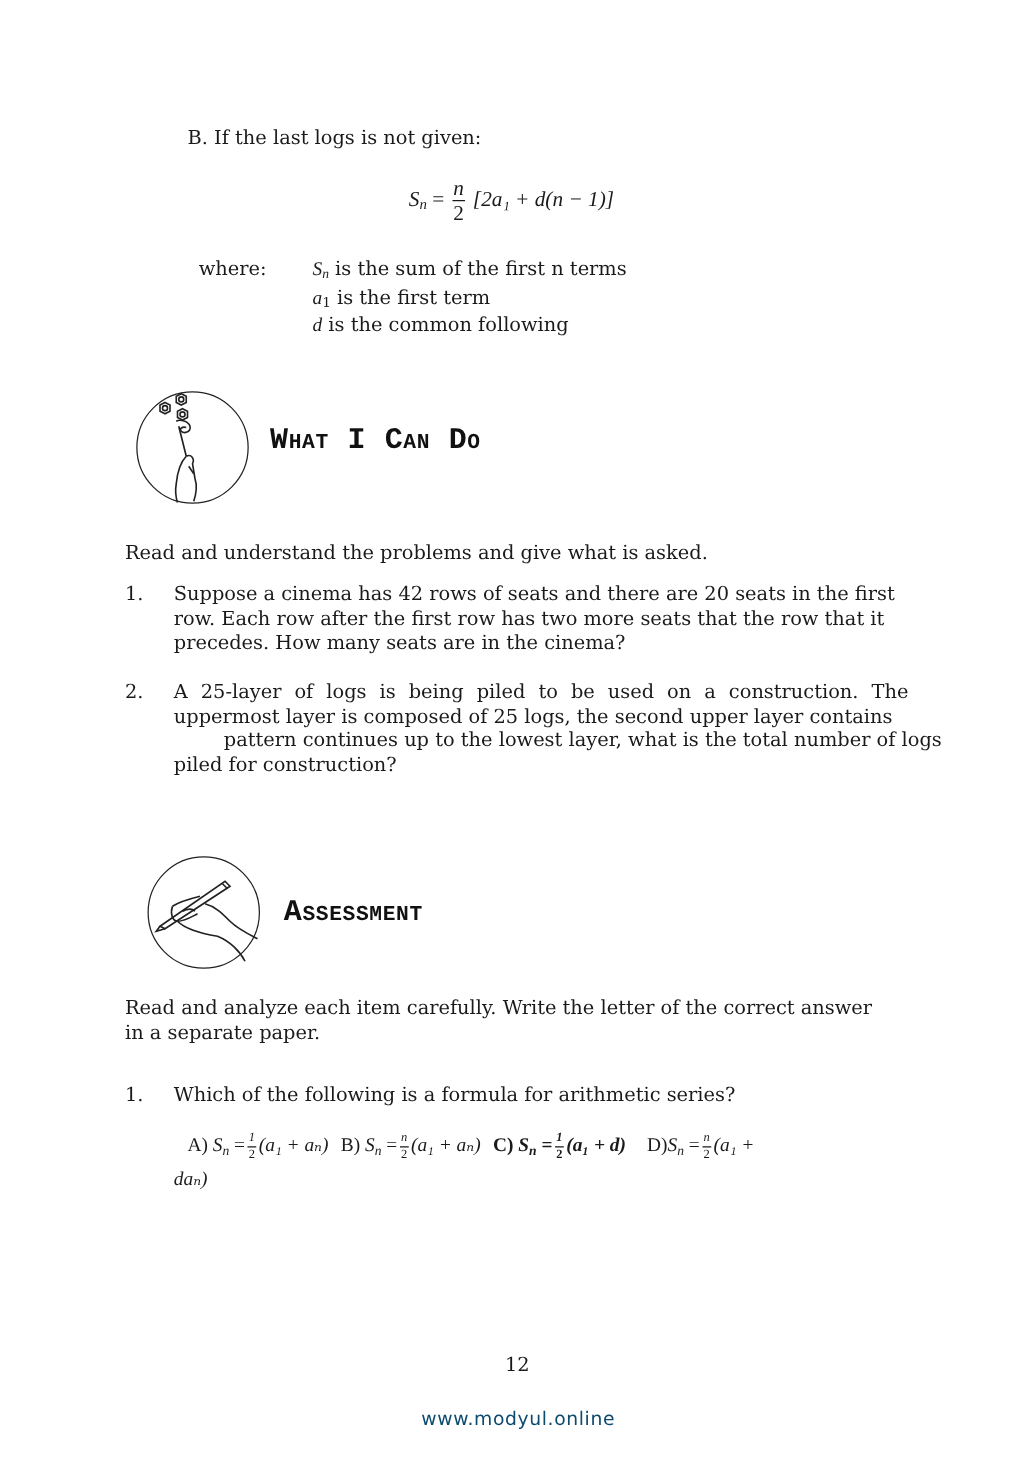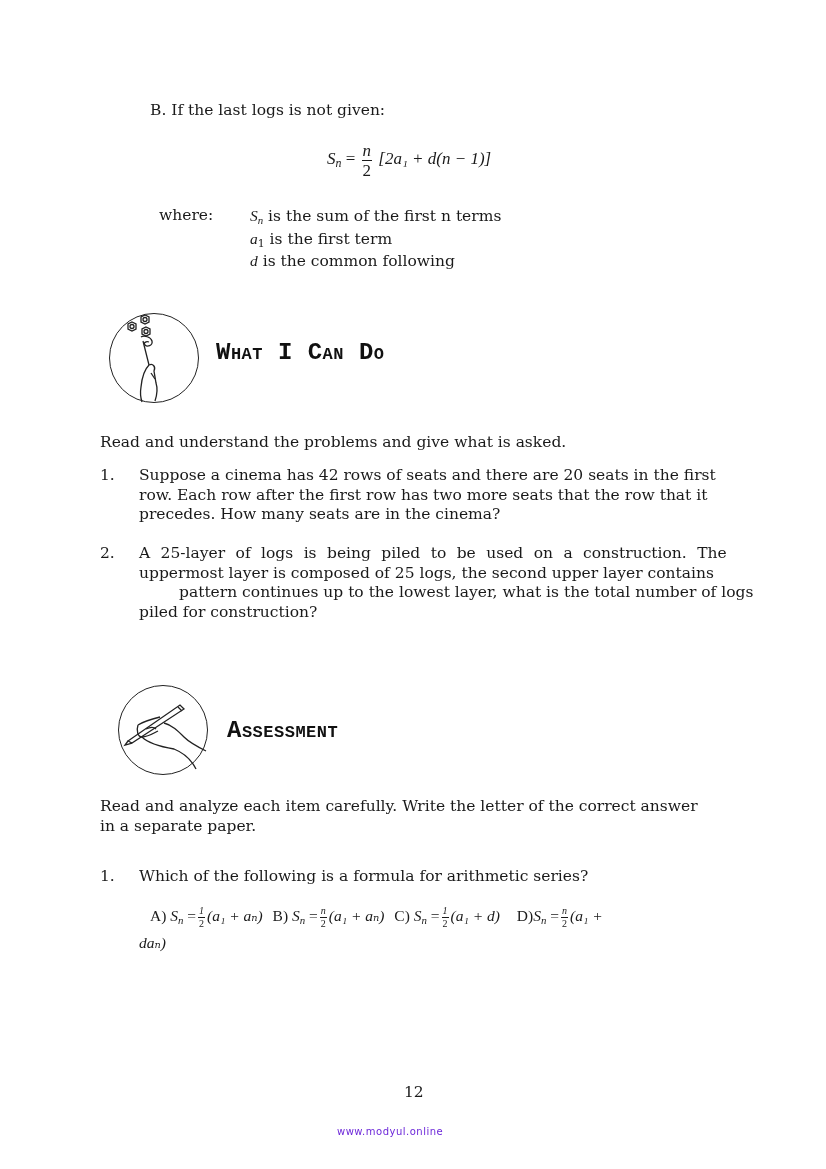--- a/index.html
+++ b/index.html
@@ -16,21 +16,21 @@
   .frac.small { font-size: 10px; }
   .frac.big { font-size: 17px; }
   sub { font-size: 0.7em; vertical-align: -0.25em; font-style: normal; }
   sub.it { font-style: italic; }
   .heading { font-family: Liberation Mono, monospace; font-weight: bold;
              font-variant: small-caps; letter-spacing: 0.5px; color: #111; }
   .item { position: absolute; font-size: 15.5px; line-height: 19.5px; }
   .item .num { position: absolute; left: 0; top: 0; }
   .item .body { position: absolute; left: 39px; top: 0; text-align: justify; }
   .icon-circle { position: absolute; border: 1.5px solid #222; border-radius: 50%; box-sizing: border-box; }
-  .footer-link { font-family: "DejaVu Sans", "Liberation Sans", sans-serif; color: #6d28d9; font-size: 10px; letter-spacing: 0.5px; }
+  .footer-link { font-family: "DejaVu Sans", "Liberation Sans", sans-serif; color: #0c4a6e; font-size: 15px; letter-spacing: 0.5px; }
 </style>
 </head>
 <body>
 
 <div class="abs txt" style="left:150px; top:101px;">
   <span>B.</span>
   <span>If the last logs is not given:</span>
 </div>
 
 <div class="abs math" style="left:327px; top:142px; font-size:17px;">
@@ -125,21 +125,21 @@
 
 <div class="abs math" style="left:150px; top:906px; font-size:15.5px; white-space:nowrap;">
   <span>
     <span class="up">A)</span>
     S<sub class="it">n</sub> <span class="up">=</span><span class="frac small"><span class="num">1</span><span class="den">2</span></span><span>(a₁ + aₙ)</span>
   </span>
   <span style="margin-left:6px;margin-top:32px;">
     <span class="up">B)</span>
     S<sub class="it">n</sub> <span class="up">=</span><span class="frac small"><span class="num">n</span><span class="den">2</span></span><span>(a₁ + aₙ)</span>
   </span>
-  <span style="margin-left:6px;">
+  <span style="margin-left:6px;font-weight:bold;">
     <span class="up">C)</span>
     S<sub class="it">n</sub> <span class="up">=</span><span class="frac small"><span class="num">1</span><span class="den">2</span></span><span>(a₁ + d)</span>
   </span>
   <span style="margin-left:13px;">
     <span class="up">D)</span>S<sub class="it">n</sub> <span class="up">=</span><span class="frac small"><span class="num">n</span><span class="den">2</span></span><span>(a₁ +</span>
   </span>
 </div>
 <div class="abs math" style="left:139px; top:934px; font-size:15.5px;">daₙ)</div>
 
 <div class="abs txt" style="left:404px; top:1083px;">12</div>

